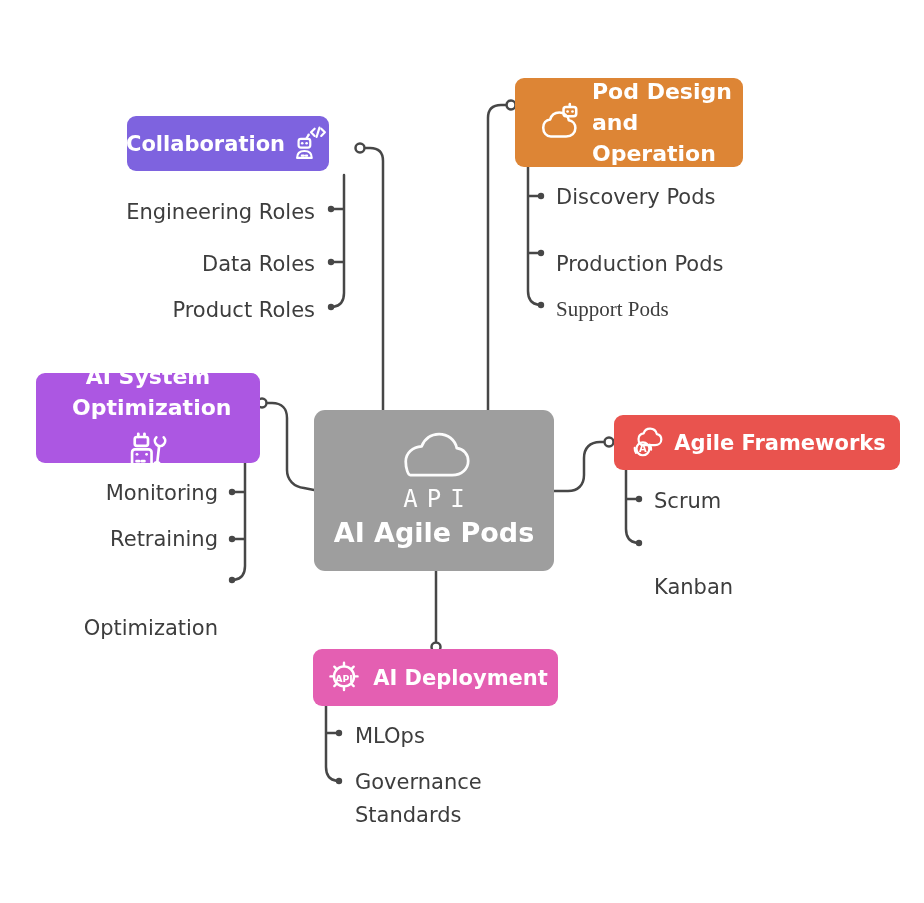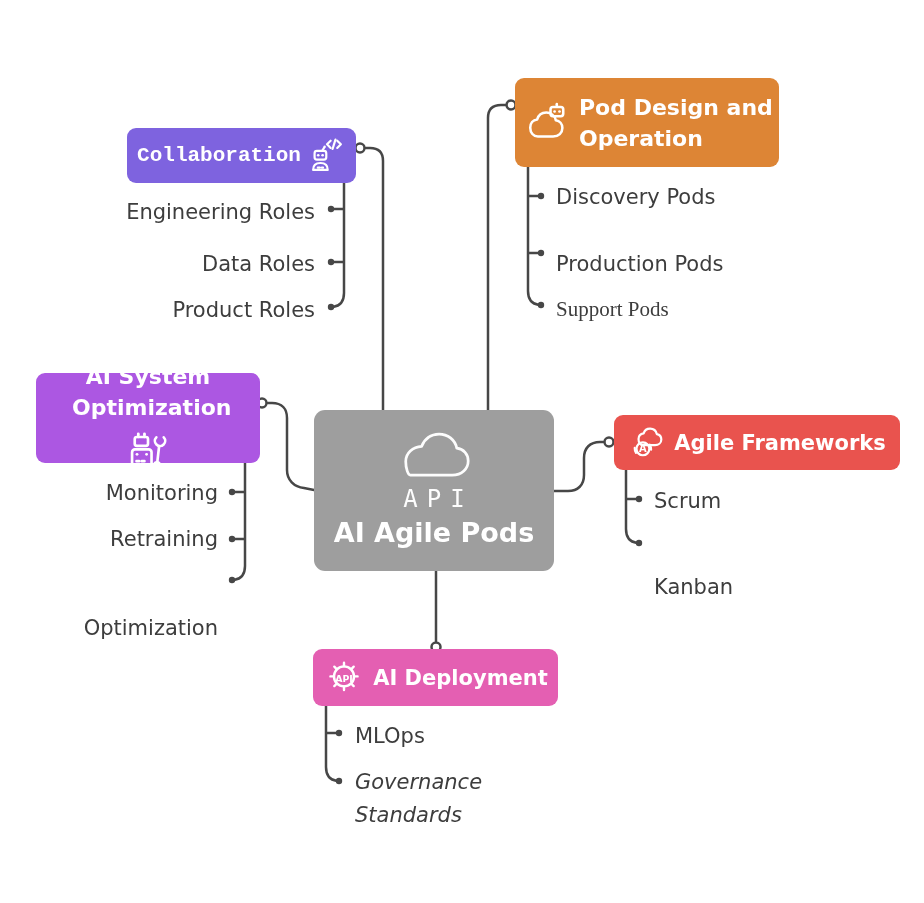--- a/index.html
+++ b/index.html
@@ -6,41 +6,41 @@
   body{
     width:924px;height:903px;position:relative;background:#ffffff;
     font-family:"DejaVu Sans","Liberation Sans",sans-serif;overflow:hidden;
   }
   #edges{position:absolute;left:0;top:0;width:924px;height:903px;}
   .node{
     position:absolute;border-radius:9px;color:#fff;display:flex;
     align-items:center;justify-content:center;box-sizing:border-box;
   }
   .node .lbl{font-weight:600;font-size:21px;line-height:30px;}
-  .n-collaboration{left:127px;top:128px;width:229px;height:55px;background:#7e63df;gap:7px;font-family:Liberation Mono, monospace;}
-  .n-pod-design{left:515px;top:78px;width:264px;height:89px;background:#dd8535;justify-content:flex-start;padding-left:11px;gap:9px;}
+  .n-collaboration{left:127px;top:116px;width:202px;height:55px;background:#7e63df;gap:7px;}
+  .n-pod-design{left:515px;top:78px;width:228px;height:89px;background:#dd8535;justify-content:flex-start;padding-left:24px;gap:9px;}
   .n-pod-design .lbl{font-size:22px;line-height:31px;}
   .n-ai-sys{left:36px;top:373px;width:224px;height:90px;background:#ac57e2;gap:6px;flex-direction:column;}
   .n-ai-sys .lbl{font-size:22px;line-height:31px;text-align:center;width:152px;}
   .n-agile{left:614px;top:415px;width:286px;height:55px;background:#e9534e;gap:8px;}
   .n-deploy{left:313px;top:649px;width:245px;height:57px;background:#e45fb2;gap:8px;}
   .n-central{
     left:314px;top:410px;width:240px;height:161px;background:#9e9e9e;border-radius:11px;
     flex-direction:column;justify-content:flex-start;padding-top:14px;
   }
   .n-central .api-text{
     font-family:"DejaVu Sans Mono","Liberation Mono",monospace;
     font-size:24px;letter-spacing:9px;margin-left:9px;line-height:26px;color:#fdfdfd;font-weight:400;
   }
   .n-central .root-label{font-size:27px;font-weight:600;line-height:34px;margin-top:4px;}
   .child{
     position:absolute;color:#3d3d3d;font-size:21px;line-height:24px;white-space:nowrap;
   }
   .child.r{text-align:right;}
-  .child.two-line{white-space:normal;line-height:33px;font-style:italic;}
+  .child.two-line{white-space:normal;line-height:33px;}
   .icon{flex:0 0 auto;display:block;}
 </style>
 </head>
 <body>
 
 <svg id="edges" viewBox="0 0 924 903" fill="none" stroke="#474747" stroke-width="2.5" stroke-linecap="round">
 
   <path d="M366 148 H370 C379 148 383 153 383 161 V410"></path>
   <circle cx="360" cy="148" r="4.5" fill="#ffffff"></circle>
   <path d="M505 105 H501 C492 105 488 110 488 118 V410"></path>

